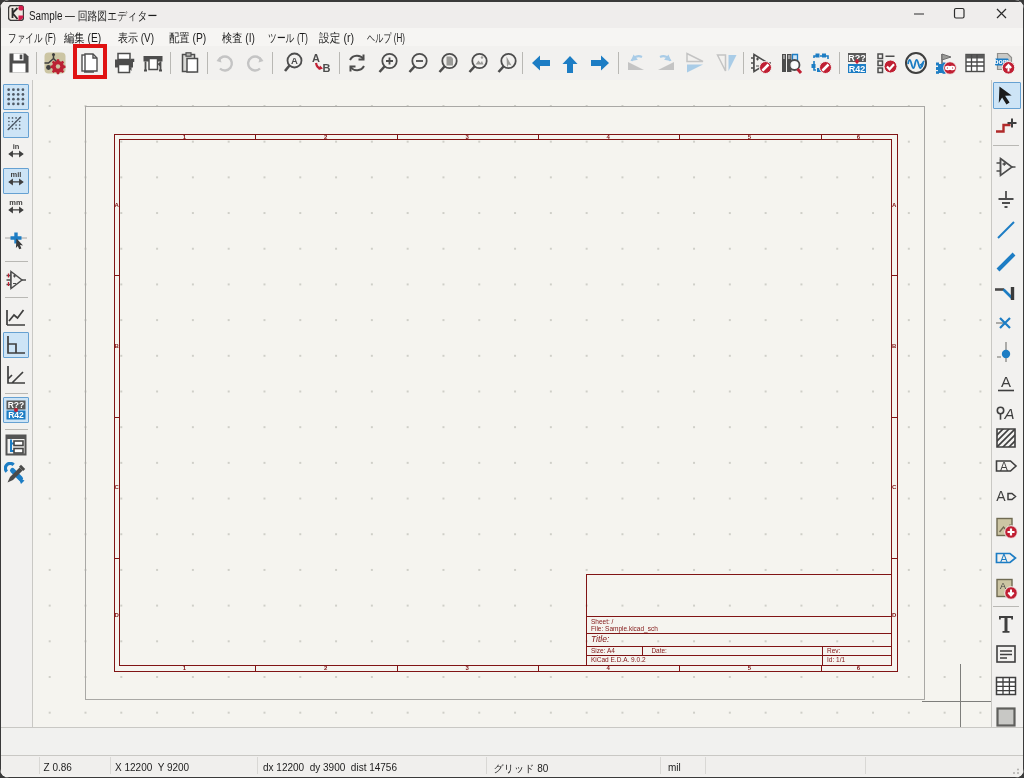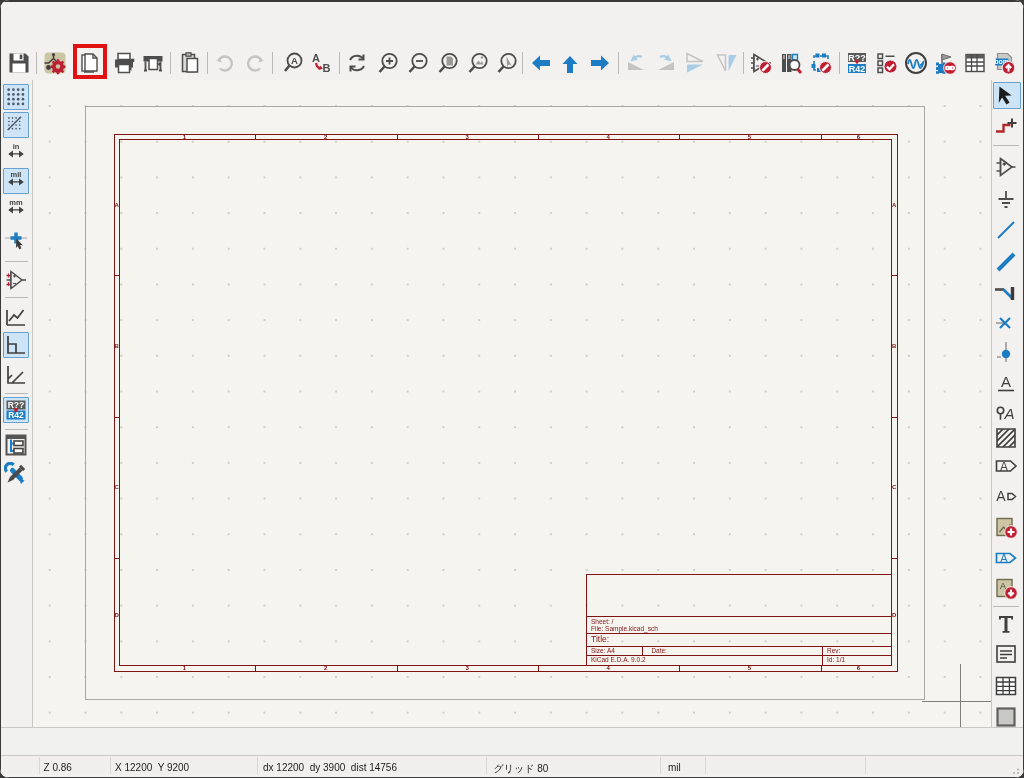--- a/index.html
+++ b/index.html
@@ -1,17 +1,41 @@
 <!DOCTYPE html>
 <html><head><meta charset="utf-8"><style>*{margin:0;padding:0;box-sizing:border-box}body{width:1024px;height:778px;font-family:"Liberation Sans",sans-serif;background:#3a3a3a;overflow:hidden}.win{position:absolute;left:0;top:0;width:1024px;height:778px;border-radius:9px;overflow:hidden;background:#f2f1ef}.abs{position:absolute}.titlebar{position:absolute;left:0;top:0;width:100%;height:28px;background:#efedec}.menubar{position:absolute;left:0;top:28px;width:100%;height:18px;background:#f6f5f3}.menubar span{position:absolute;top:2px;font-size:12px;color:#1c1c1c;white-space:pre}.toolbar{position:absolute;left:0;top:46px;width:100%;height:34px;background:#f2f1ef}.icon{position:absolute;width:24px;height:24px}.tsep{position:absolute;top:52px;width:1px;height:22px;background:#b9b8b4}.lsep{position:absolute;left:5px;width:23px;height:1px;background:#b9b8b4}.rsep{position:absolute;left:993px;width:26px;height:1px;background:#b9b8b4}.sel{position:absolute;background:#cde4f6;border:1px solid #66a1d2;border-radius:1px}.leftbar{position:absolute;left:0;top:80px;width:33px;height:647px;background:#f2f1ef;border-right:1px solid #c9c8c4}.rightbar{position:absolute;left:991px;top:80px;width:33px;height:647px;background:#f2f1ef;border-left:1px solid #c9c8c4}.canvas{position:absolute;left:33px;top:80px;width:958px;height:647px;background:#f5f4ef;background-image:radial-gradient(circle,#cfcfc8 0.8px,rgba(0,0,0,0) 1px);background-size:35.8px 35.7px;background-position:34.6px 8.15px}.strip{position:absolute;left:0;top:727px;width:100%;height:29px;background:#f1f1ef;border-top:1px solid #c9c8c4;border-bottom:1px solid #c9c8c4}.status{position:absolute;left:0;top:756px;width:100%;height:19px;background:#f0efed}.status span{position:absolute;top:5.5px;font-size:10px;color:#1c1c1c;white-space:pre}.ssep{position:absolute;top:1px;width:1px;height:17px;background:#d9d8d5}.redline{position:absolute;background:#801414}.redtext{position:absolute;color:#801414;font-size:6.5px;line-height:6.5px;white-space:pre}.rl{position:absolute;color:#801414;font-size:6px;line-height:6px;font-weight:bold}</style></head><body>
 <div class="win">
     <div class="abs" style="left:0;top:0;width:100%;height:1.5px;background:#3a3a3a;z-index:50"></div>
     <div class="abs" style="left:0;top:776.5px;width:100%;height:1.5px;background:#3a3a3a;z-index:50"></div>
     <div class="abs" style="left:0;top:0;width:1px;height:100%;background:#3a3a3a;z-index:50"></div>
     <div class="abs" style="left:1023px;top:0;width:1px;height:100%;background:#3a3a3a;z-index:50"></div>
+    <div class="titlebar">
+      <div class="abs" style="left:8px;top:5px"><svg width="16" height="16" viewBox="0 0 16 16">
+          <rect x="0.5" y="0.5" width="15" height="15" rx="3" fill="#efe9e2" stroke="#3a3a3a" stroke-width="1.4"></rect>
+          <path d="M10.5 15.5 a 5 5 0 0 0 5 -5 l -5 0 z" fill="#d51b4c"></path>
+          <circle cx="13" cy="3" r="2.6" fill="#d51b4c"></circle>
+          <path d="M4.5 3 v10 M4.5 8 l5 -5 M4.5 8 l5 6" stroke="#2c2c2c" stroke-width="1.8" fill="none"></path>
+        </svg></div>
+      <span class="abs" style="left:28.5px;top:7.5px;font-size:12px;color:#1c1c1c;white-space:pre;transform:scaleX(0.82);transform-origin:0 0">Sample — 回路図エディター</span>
+      <svg class="abs" style="left:908px;top:4px" width="110" height="20" viewBox="0 0 110 20">
+        <path d="M6 10 h10" stroke="#2c2c2c" stroke-width="1.2"></path>
+        <rect x="46.5" y="4.5" width="9.5" height="9.5" fill="none" stroke="#2c2c2c" stroke-width="1.2" rx="1.5"></rect>
+        <path d="M89 5 l9 9 M98 5 l-9 9" stroke="#2c2c2c" stroke-width="1.2"></path>
+      </svg>
+    </div>
+    <div class="menubar">
+      <span style="left:8px;transform:scaleX(0.705);transform-origin:0 0">ファイル (F)</span>
+      <span style="left:64px;transform:scaleX(0.861);transform-origin:0 0">編集 (E)</span>
+      <span style="left:118px;transform:scaleX(0.831);transform-origin:0 0">表示 (V)</span>
+      <span style="left:169px;transform:scaleX(0.861);transform-origin:0 0">配置 (P)</span>
+      <span style="left:222px;transform:scaleX(0.85);transform-origin:0 0">検査 (I)</span>
+      <span style="left:268px;transform:scaleX(0.724);transform-origin:0 0">ツール (T)</span>
+      <span style="left:319px;transform:scaleX(0.893);transform-origin:0 0">設定 (r)</span>
+      <span style="left:367px;transform:scaleX(0.668);transform-origin:0 0">ヘルプ (H)</span>
+    </div>
     <div class="toolbar"></div>
     <div class="icon" style="left:7px;top:51px"><svg width="24" height="24" viewBox="0 0 24 24">
         <path d="M2.5 2.5 h16 l3 3 v16 h-19 z" fill="#4d4d4d"></path>
         <rect x="6.5" y="2.5" width="10" height="7" fill="#fff"></rect>
         <rect x="12.7" y="3.6" width="2.6" height="4.6" fill="#4d4d4d"></rect>
         <rect x="5.5" y="12.5" width="13" height="9" fill="#fff"></rect>
       </svg></div>
     <div class="icon" style="left:43px;top:51px"><svg width="24" height="24" viewBox="0 0 24 24">
         <rect x="1.5" y="1.5" width="21" height="21" rx="4" fill="#ccc5a3"></rect>
         <path d="M10.5 3 v4.5 l-5 4.5 h-4 M10.5 7.5 l4 4" stroke="#3f3f3f" stroke-width="1.5" fill="none"></path>
@@ -454,21 +478,21 @@
       <div class="rl" style="left:859px;top:531.5px">D</div>
       <div class="abs" style="left:553.4px;top:494px;width:305.1px;height:91.5px;border:1px solid #801414;border-right:none"></div>
       <div class="redline" style="left:553.4px;top:536.3px;width:305.1px;height:1px"></div>
       <div class="redline" style="left:553.4px;top:552.8px;width:305.1px;height:1px"></div>
       <div class="redline" style="left:553.4px;top:566.1px;width:305.1px;height:1px"></div>
       <div class="redline" style="left:553.4px;top:574.9px;width:305.1px;height:1px"></div>
       <div class="redline" style="left:609px;top:566.1px;width:1px;height:9px"></div>
       <div class="redline" style="left:789.3px;top:566.1px;width:1px;height:19.5px"></div>
       <div class="redtext" style="left:558px;top:538.5px">Sheet: /</div>
       <div class="redtext" style="left:558px;top:546px">File: Sample.kicad_sch</div>
-      <div class="redtext" style="left:558px;top:555.5px;font-size:8.5px;">Title:</div>
+      <div class="redtext" style="left:558px;top:555.5px;font-size:8.5px;font-style:italic">Title:</div>
       <div class="redtext" style="left:558px;top:567.5px">Size: A4</div>
       <div class="redtext" style="left:618.4px;top:567.5px">Date:</div>
       <div class="redtext" style="left:794px;top:567.5px">Rev:</div>
       <div class="redtext" style="left:558px;top:576.5px">KiCad E.D.A. 9.0.2</div>
       <div class="redtext" style="left:794px;top:576.5px">Id: 1/1</div>
       <div class="abs" style="left:889px;top:621px;width:69px;height:1px;background:#7e7e7b"></div>
       <div class="abs" style="left:926.8px;top:583.5px;width:1px;height:63.5px;background:#7e7e7b"></div>
     </div>
     <div class="strip"></div>
     <div class="status">

